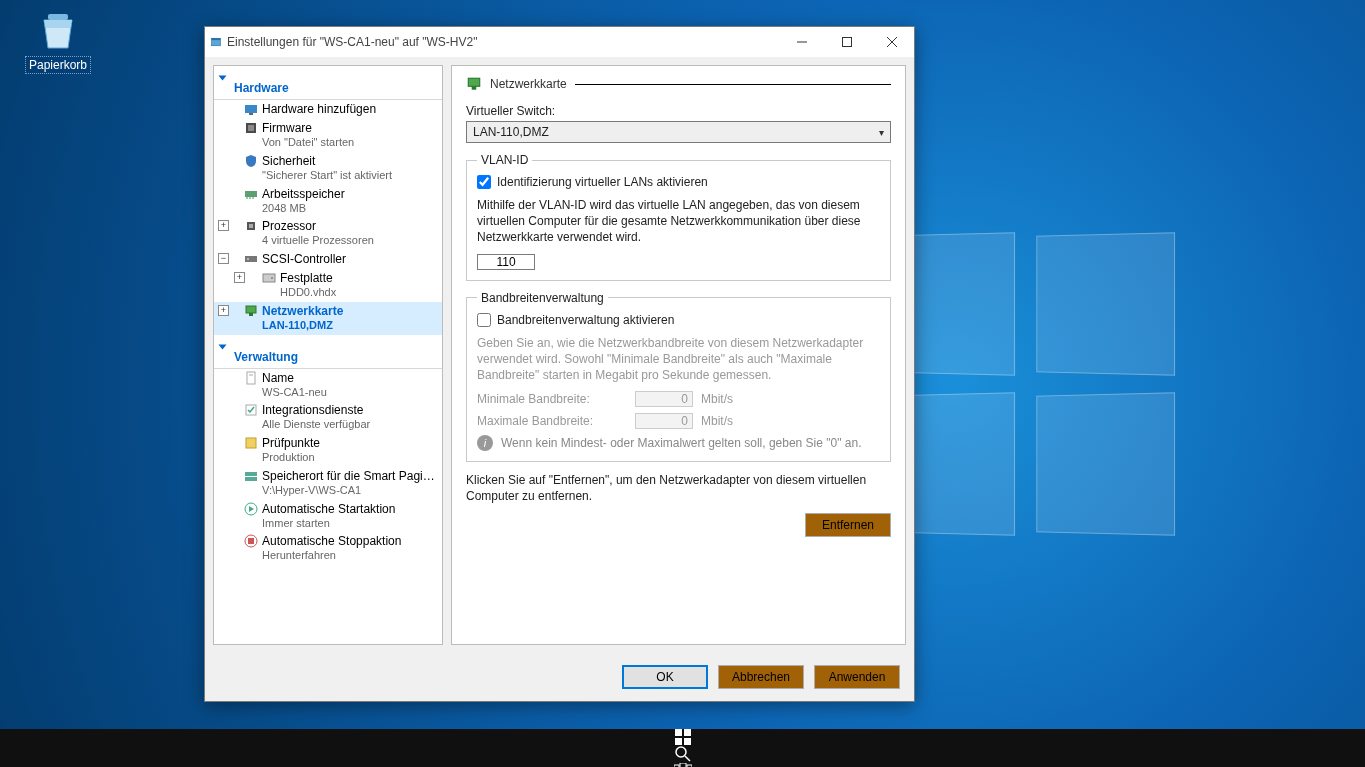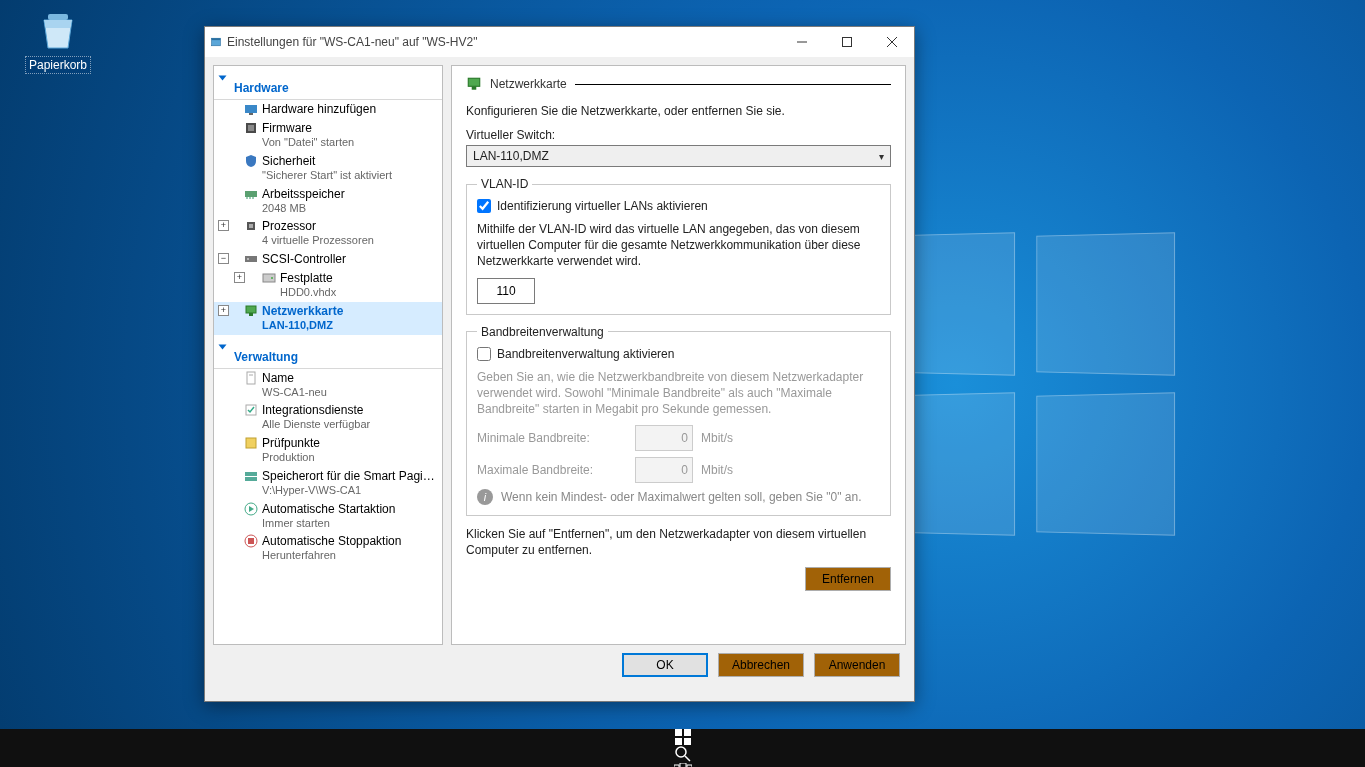--- a/index.html
+++ b/index.html
@@ -60,33 +60,33 @@
 .label-row { margin-bottom: 3px; }
 .dropdown { width: 100%; border: 1px solid #7a7a7a; background: #efefef; height: 22px; display: flex; align-items: center; padding: 0 6px; justify-content: space-between; font-size: 12px; margin-bottom: 10px; }
 .dropdown .chev { font-size: 10px; color: #333; }
 
 fieldset { border: 1px solid #c9c9c9; margin-bottom: 10px; padding: 8px 10px 10px; }
 fieldset legend { font-size: 12px; padding: 0 4px; color: #222; }
 .check-row { display: flex; align-items: center; gap: 6px; margin-bottom: 8px; }
 .check-row input { width: 14px; height: 14px; }
 .hint { color: #222; margin-bottom: 8px; line-height: 1.35; }
 .hint.disabled { color: #999; }
-.small-input { width: 58px; height: 26px; border: 1px solid #7a7a7a; text-align: center; font-size: 12px; background: #fff; }
+.small-input { width: 58px; height: 16px; border: 1px solid #7a7a7a; text-align: center; font-size: 12px; background: #fff; }
 .small-input.disabled { background: #f3f3f3; color: #999; border-color: #ccc; }
 .bw-row { display: flex; align-items: center; gap: 8px; margin-bottom: 6px; }
 .bw-row .lbl { width: 150px; color: #999; }
 .bw-row .unit { color: #999; }
 .info-row { display: flex; align-items: center; gap: 8px; color: #888; }
 .info-ico { width: 16px; height: 16px; border-radius: 50%; background: #999; color: #fff; font-size: 11px; display: flex; align-items: center; justify-content: center; font-style: italic; }
 
 .remove-text { margin-bottom: 8px; line-height: 1.35; }
 .btn { min-width: 86px; height: 24px; background: #a16207; border: 1px solid #adadad; font-size: 12px; display: inline-flex; align-items: center; justify-content: center; padding: 0 12px; }
 .btn-right { float: right; }
 
-.footer { position: absolute; bottom: 0; left: 0; right: 0; height: 48px; display: flex; justify-content: flex-end; gap: 10px; padding: 0 14px; }
+.footer { position: absolute; bottom: 0; left: 0; right: 0; height: 48px; display: flex; align-items: center; justify-content: flex-end; gap: 10px; padding: 0 14px; }
 .footer .btn.primary { border: 2px solid #0078d7; background: #e1e1e1; }
 
 
 .taskbar { position: absolute; bottom: 0; left: 0; right: 0; height: 38px; background: #101010; display: flex; align-items: center; color: #fff; font-size: 12px; flex-direction: column; }
 .taskbar .tb-item { width: 46px; height: 38px; display: flex; align-items: center; justify-content: center; }
 .taskbar .spacer { flex: 1; }
 .systray { display: flex; align-items: center; gap: 8px; padding-right: 4px; }
 .clock { text-align: right; line-height: 1.2; padding: 0 10px; font-size: 11px; }
 .notif { width: 42px; height: 38px; display: flex; align-items: center; justify-content: center; }
 </style>
@@ -279,21 +279,20 @@
     <div class="main">
       <div class="panel-header">
         <svg width="16" height="16" viewBox="0 0 14 14">
             <rect x="2" y="2" width="10" height="7" fill="#4fa84f" stroke="#2a7a2a"></rect>
             <rect x="5" y="9" width="4" height="3" fill="#2a7a2a"></rect>
           </svg>
         <span>Netzwerkkarte</span>
         <div class="line"></div>
       </div>
 
-      <div class="desc">Konfigurieren Sie die Netzwerkkarte, oder entfernen Sie sie.</div>
 
       <div class="label-row">Virtueller Switch:</div>
       <div class="dropdown">
         <span>LAN-110,DMZ</span>
         <span class="chev">▾</span>
       </div>
 
       <fieldset>
         <legend>VLAN-ID</legend>
         <label class="check-row">

